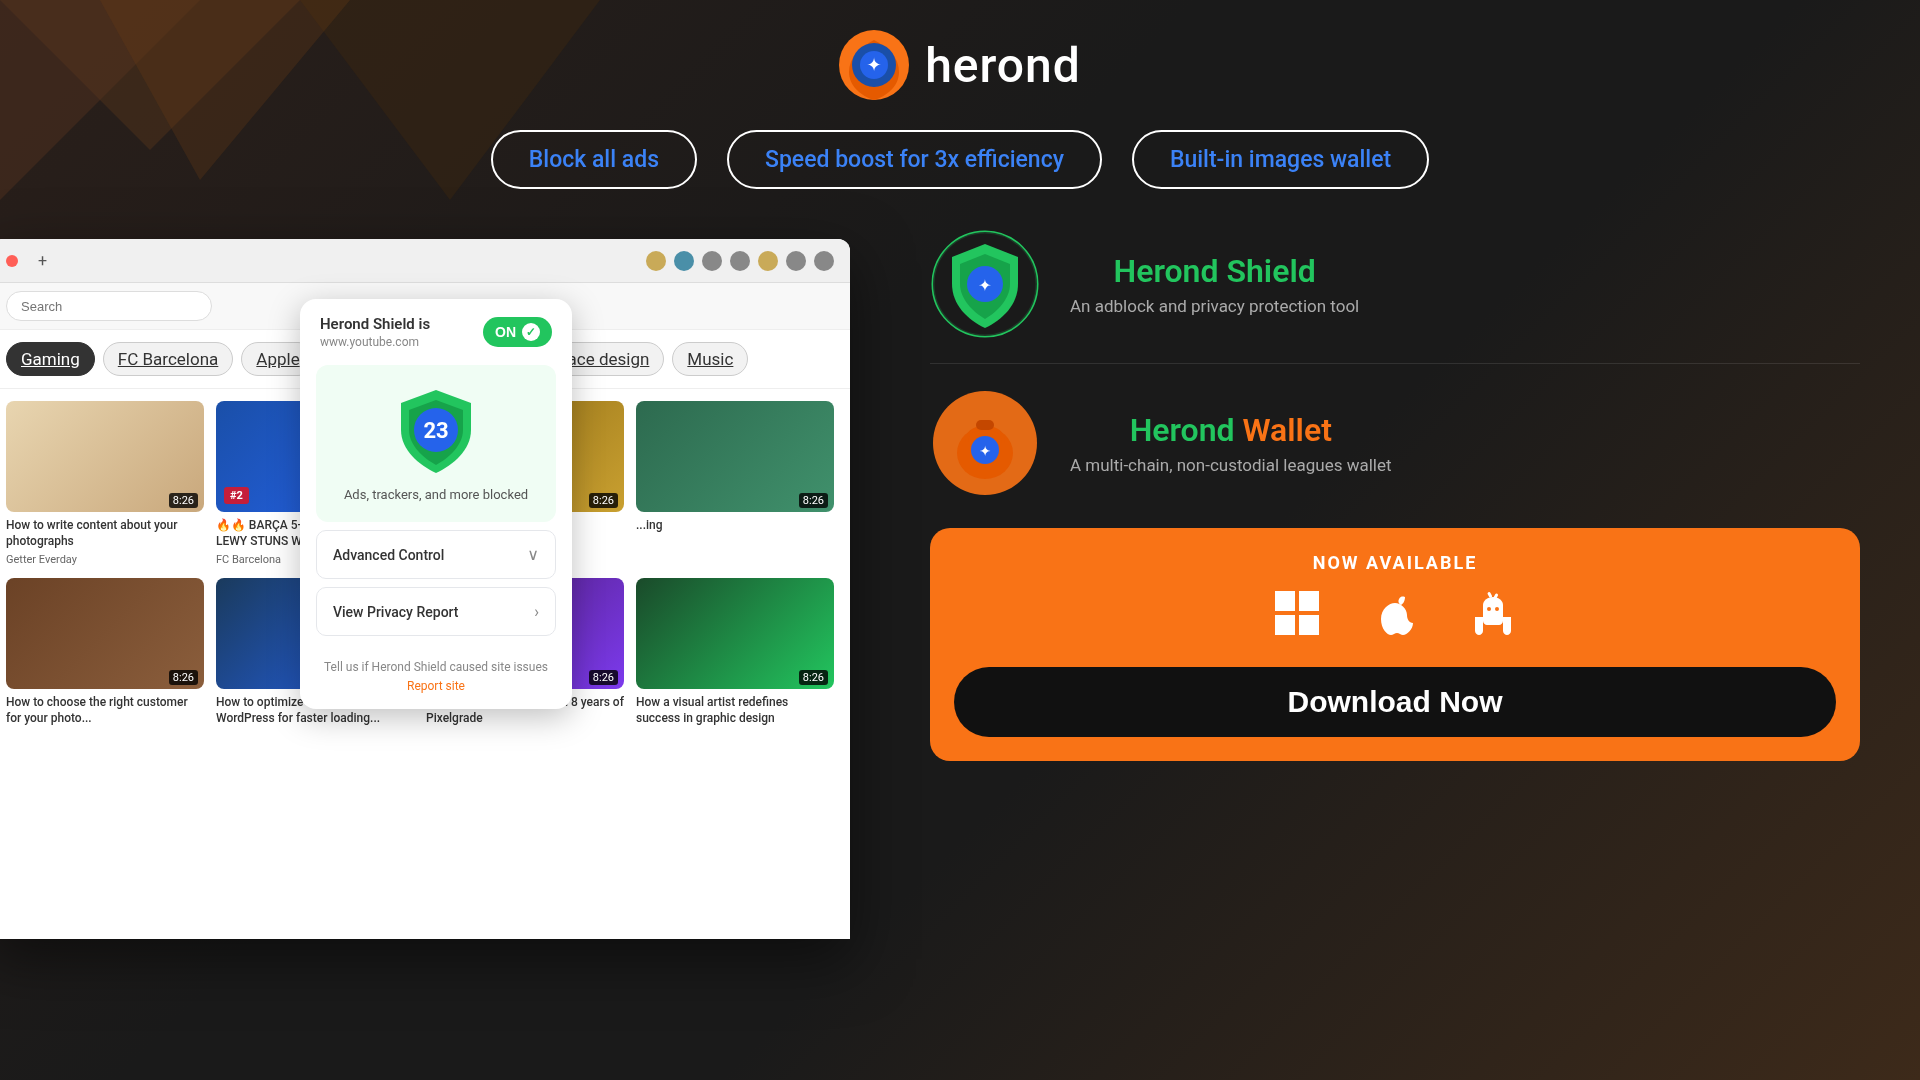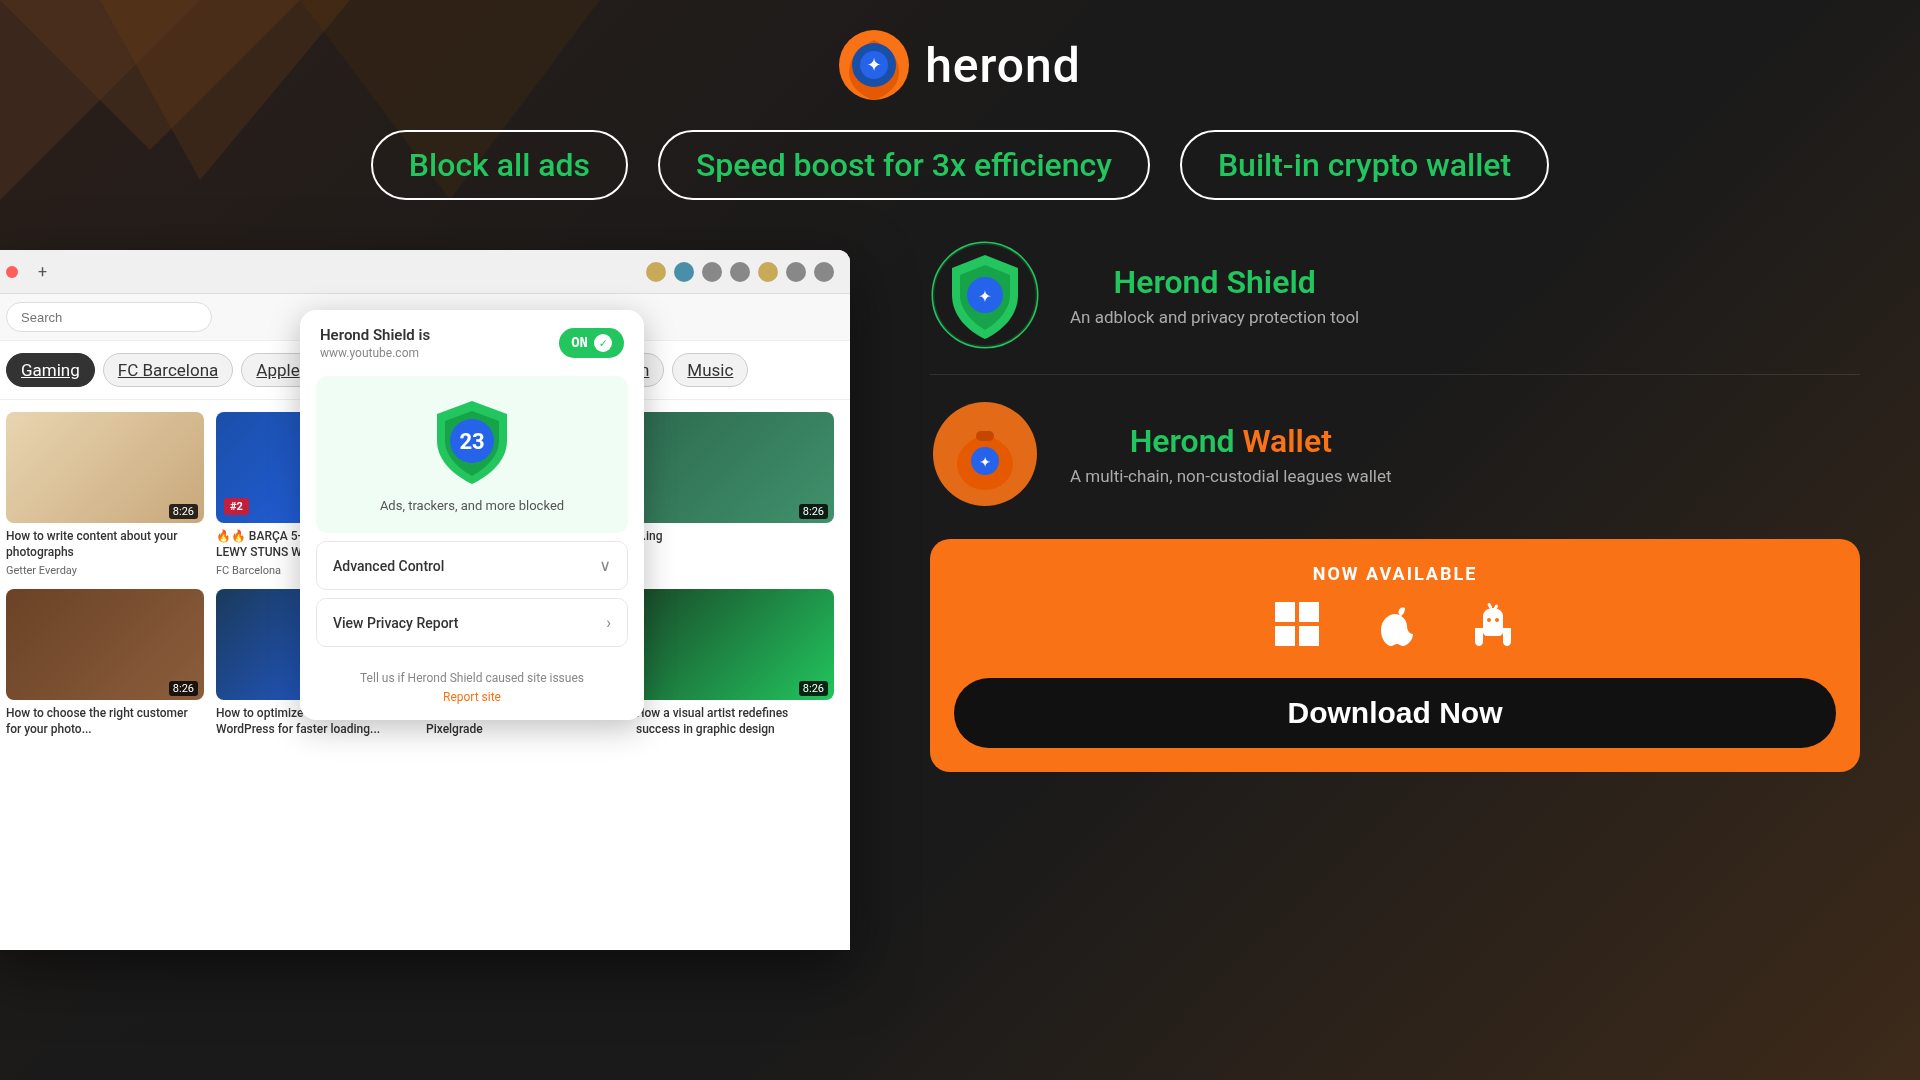--- a/index.html
+++ b/index.html
@@ -57,22 +57,22 @@
     .feature-pills {
       display: flex;
       justify-content: center;
       gap: 30px;
       margin: 10px 0 30px;
     }
     .pill {
       border: 2px solid #ffffff;
       border-radius: 50px;
       padding: 14px 36px;
-      color: #22c55e;
-      font-size: 32px;
+      color: #3b82f6;
+      font-size: 23px;
       font-weight: 500;
       white-space: nowrap;
       background: transparent;
     }
 
     
     .main-area {
       display: flex;
       width: 100%;
       height: calc(100% - 230px);
@@ -206,21 +206,21 @@
     .yt-meta {
       font-size: 11px;
       color: #666;
     }
 
     
     .shield-popup {
       position: absolute;
       top: 80px;
       left: 300px;
-      width: 344px;
+      width: 272px;
       background: #fff;
       border-radius: 16px;
       box-shadow: 0 8px 32px rgba(0,0,0,0.25);
       z-index: 10;
       overflow: hidden;
     }
     .popup-header {
       display: flex;
       justify-content: space-between;
       align-items: center;
@@ -242,21 +242,20 @@
       color: white;
       border: none;
       border-radius: 20px;
       padding: 6px 12px;
       display: flex;
       align-items: center;
       gap: 6px;
       font-weight: 700;
       font-size: 14px;
       cursor: pointer;
-      font-family: Liberation Mono, monospace;
     }
     .toggle-check {
       width: 18px; height: 18px;
       border-radius: 50%;
       background: white;
       color: #22c55e;
       display: flex; align-items: center; justify-content: center;
       font-size: 12px;
       font-weight: bold;
     }
@@ -427,21 +426,21 @@
 
       <circle cx="35" cy="35" r="14" fill="#2563eb"></circle>
       <text x="35" y="41" text-anchor="middle" font-size="18" fill="white">✦</text>
     </svg>
     <span class="logo-text">herond</span>
   </div>
 
   <div class="feature-pills">
     <div class="pill">Block all ads</div>
     <div class="pill">Speed boost for 3x efficiency</div>
-    <div class="pill">Built-in crypto wallet</div>
+    <div class="pill">Built-in images wallet</div>
   </div>
 
   <div class="main-area">
 
     <div class="browser-section">
       <div class="browser-mockup">
 
         <div class="browser-topbar">
           <div class="tab-close"></div>
           <span class="tab-plus">+</span>

